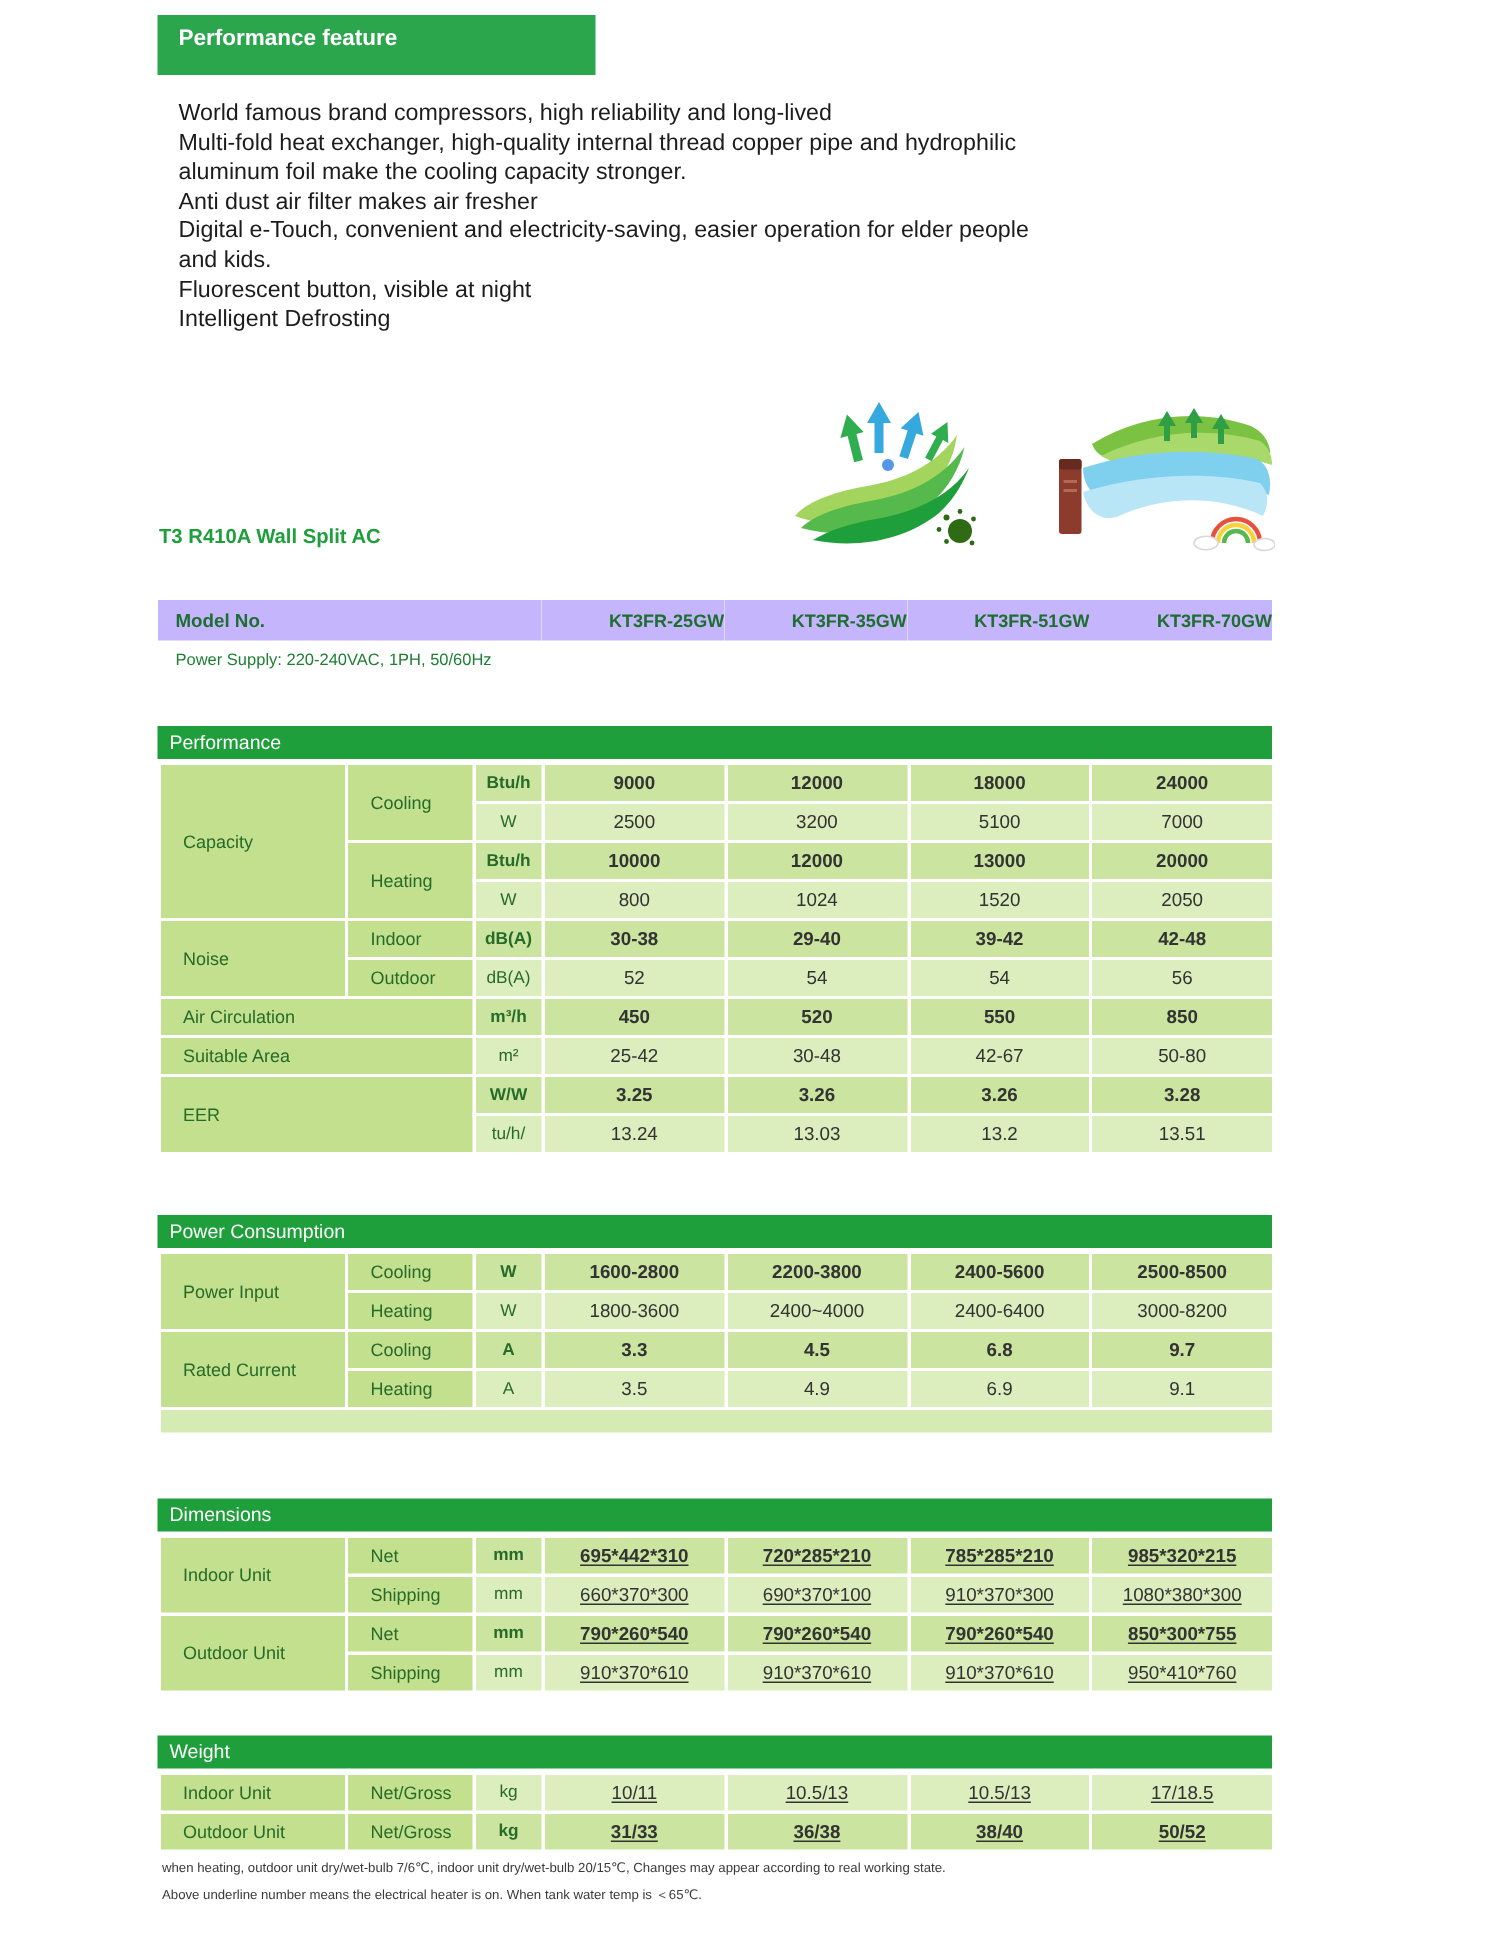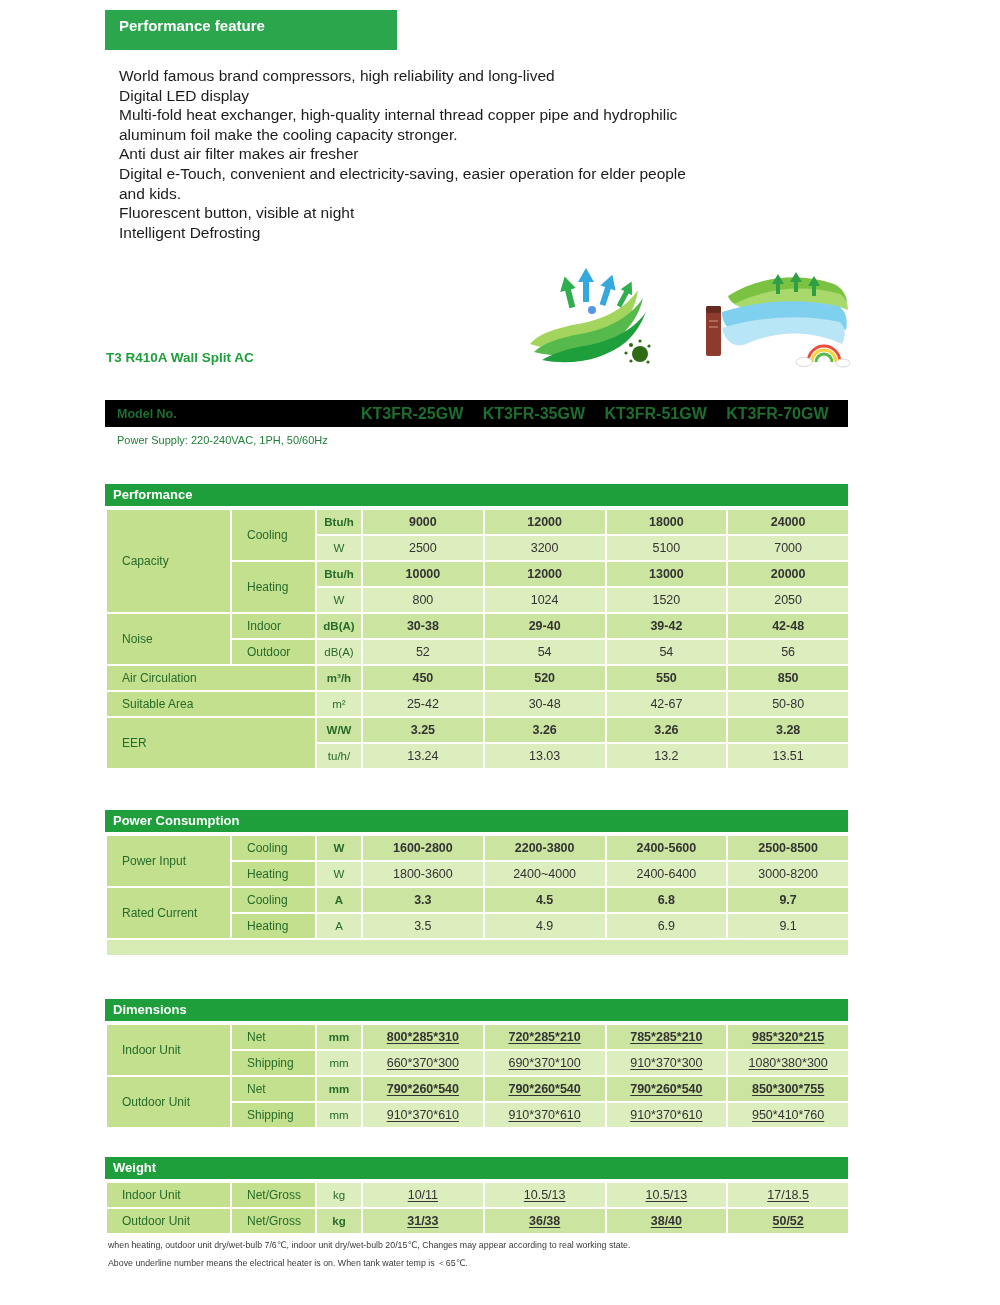--- a/index.html
+++ b/index.html
@@ -22,33 +22,33 @@
   .illo2 { position:absolute; left:172px; top:4px; }
   .sec-title {
     position:absolute; left:106px; top:350px;
     color:#1f9e3c; font-weight:bold; font-size:13.5px;
   }
   .model-wrap { position:absolute; left:105px; top:400px; }
   table { border-collapse:collapse; table-layout:fixed; width:743px; }
   col.c1 { width:125px; } col.c2 { width:85px; } col.c3 { width:46px; }
   col.cd { width:121.75px; }
   td { border:2px solid #fff; height:26px; overflow:hidden; white-space:nowrap; }
-  .model-tbl td { border:0; background:#000000; height:27px; }
+  .model-tbl td { border:0; background:#c4b5fd; height:27px; }
   .model-label { color:#1d6e2f; font-weight:bold; font-size:12.5px; padding-left:12px; }
-  .model-name { color:#1d6e2f; font-weight:bold; font-size:16px; text-align:left; }
+  .model-name { color:#1d6e2f; font-weight:bold; font-size:12px; text-align:right; }
   .psupply {
     position:absolute; left:117px; top:434px;
     color:#1e7f35; font-size:11px;
   }
   .sec { position:absolute; left:105px; }
   #sec-perf { top:484px; } #sec-power { top:810px; }
   #sec-dims { top:999px; } #sec-weight { top:1157px; }
   .bar {
     width:743px; height:22px; background:#1f9e3c; color:#fff;
-    font-weight:bold; font-size:13px; line-height:22px; padding-left:8px;
+    font-weight:normal; font-size:13px; line-height:22px; padding-left:8px;
     margin-bottom:2px;
   }
   .lab { background:#c3e08e; color:#276b2a; font-size:12px; padding-left:15px; text-align:left; }
   .unit { font-size:11.5px; color:#276b2a; text-align:center; }
   .val { font-size:12.5px; color:#333333; text-align:center; }
   tr.ra .unit, tr.ra .val { background:#cbe5a0;font-weight:bold; }
   tr.rb .unit, tr.rb .val { background:#dcedbe; }
   .u { text-decoration:underline; text-underline-offset:2px; }
   .spacer-row { background:#d6ebb4; height:17px; }
   .notes {
@@ -57,21 +57,20 @@
   }
   .notes .n3 { margin-top:5px; }
 </style>
 </head>
 <body>
 
 <div class="banner">Performance feature</div>
 
 <div class="features">
   <div class="feature">World famous brand compressors, high reliability and long-lived</div>
-  <div class="feature">Digital LED display</div>
   <div class="feature">Multi-fold heat exchanger, high-quality internal thread copper pipe and hydrophilic aluminum foil make the cooling capacity stronger.</div>
   <div class="feature">Anti dust air filter makes air fresher</div>
   <div class="feature">Digital e-Touch, convenient and electricity-saving, easier operation for elder people and kids.</div>
   <div class="feature">Fluorescent button, visible at night</div>
   <div class="feature">Intelligent Defrosting</div>
 </div>
 
 <div class="illos">
   <svg class="illo1" width="130" height="106" viewBox="0 0 130 106">
     <path d="M2 78 C30 88 62 84 86 66 C100 55 108 40 110 24 C96 44 74 54 50 58 C28 62 10 68 2 78 Z" fill="#a3d55e"></path>
@@ -309,21 +308,21 @@
         <col class="cd">
         <col class="cd">
         <col class="cd">
         <col class="cd">
       </colgroup>
     <tbody>
       <tr class="ra">
         <td class="lab" rowspan="2">Indoor Unit</td>
         <td class="lab">Net</td>
         <td class="unit">mm</td>
-        <td class="val u">800*285*310</td>
+        <td class="val u">695*442*310</td>
         <td class="val u">720*285*210</td>
         <td class="val u">785*285*210</td>
         <td class="val u">985*320*215</td>
       </tr>
       <tr class="rb">
         <td class="lab">Shipping</td>
         <td class="unit">mm</td>
         <td class="val u">660*370*300</td>
         <td class="val u">690*370*100</td>
         <td class="val u">910*370*300</td>

